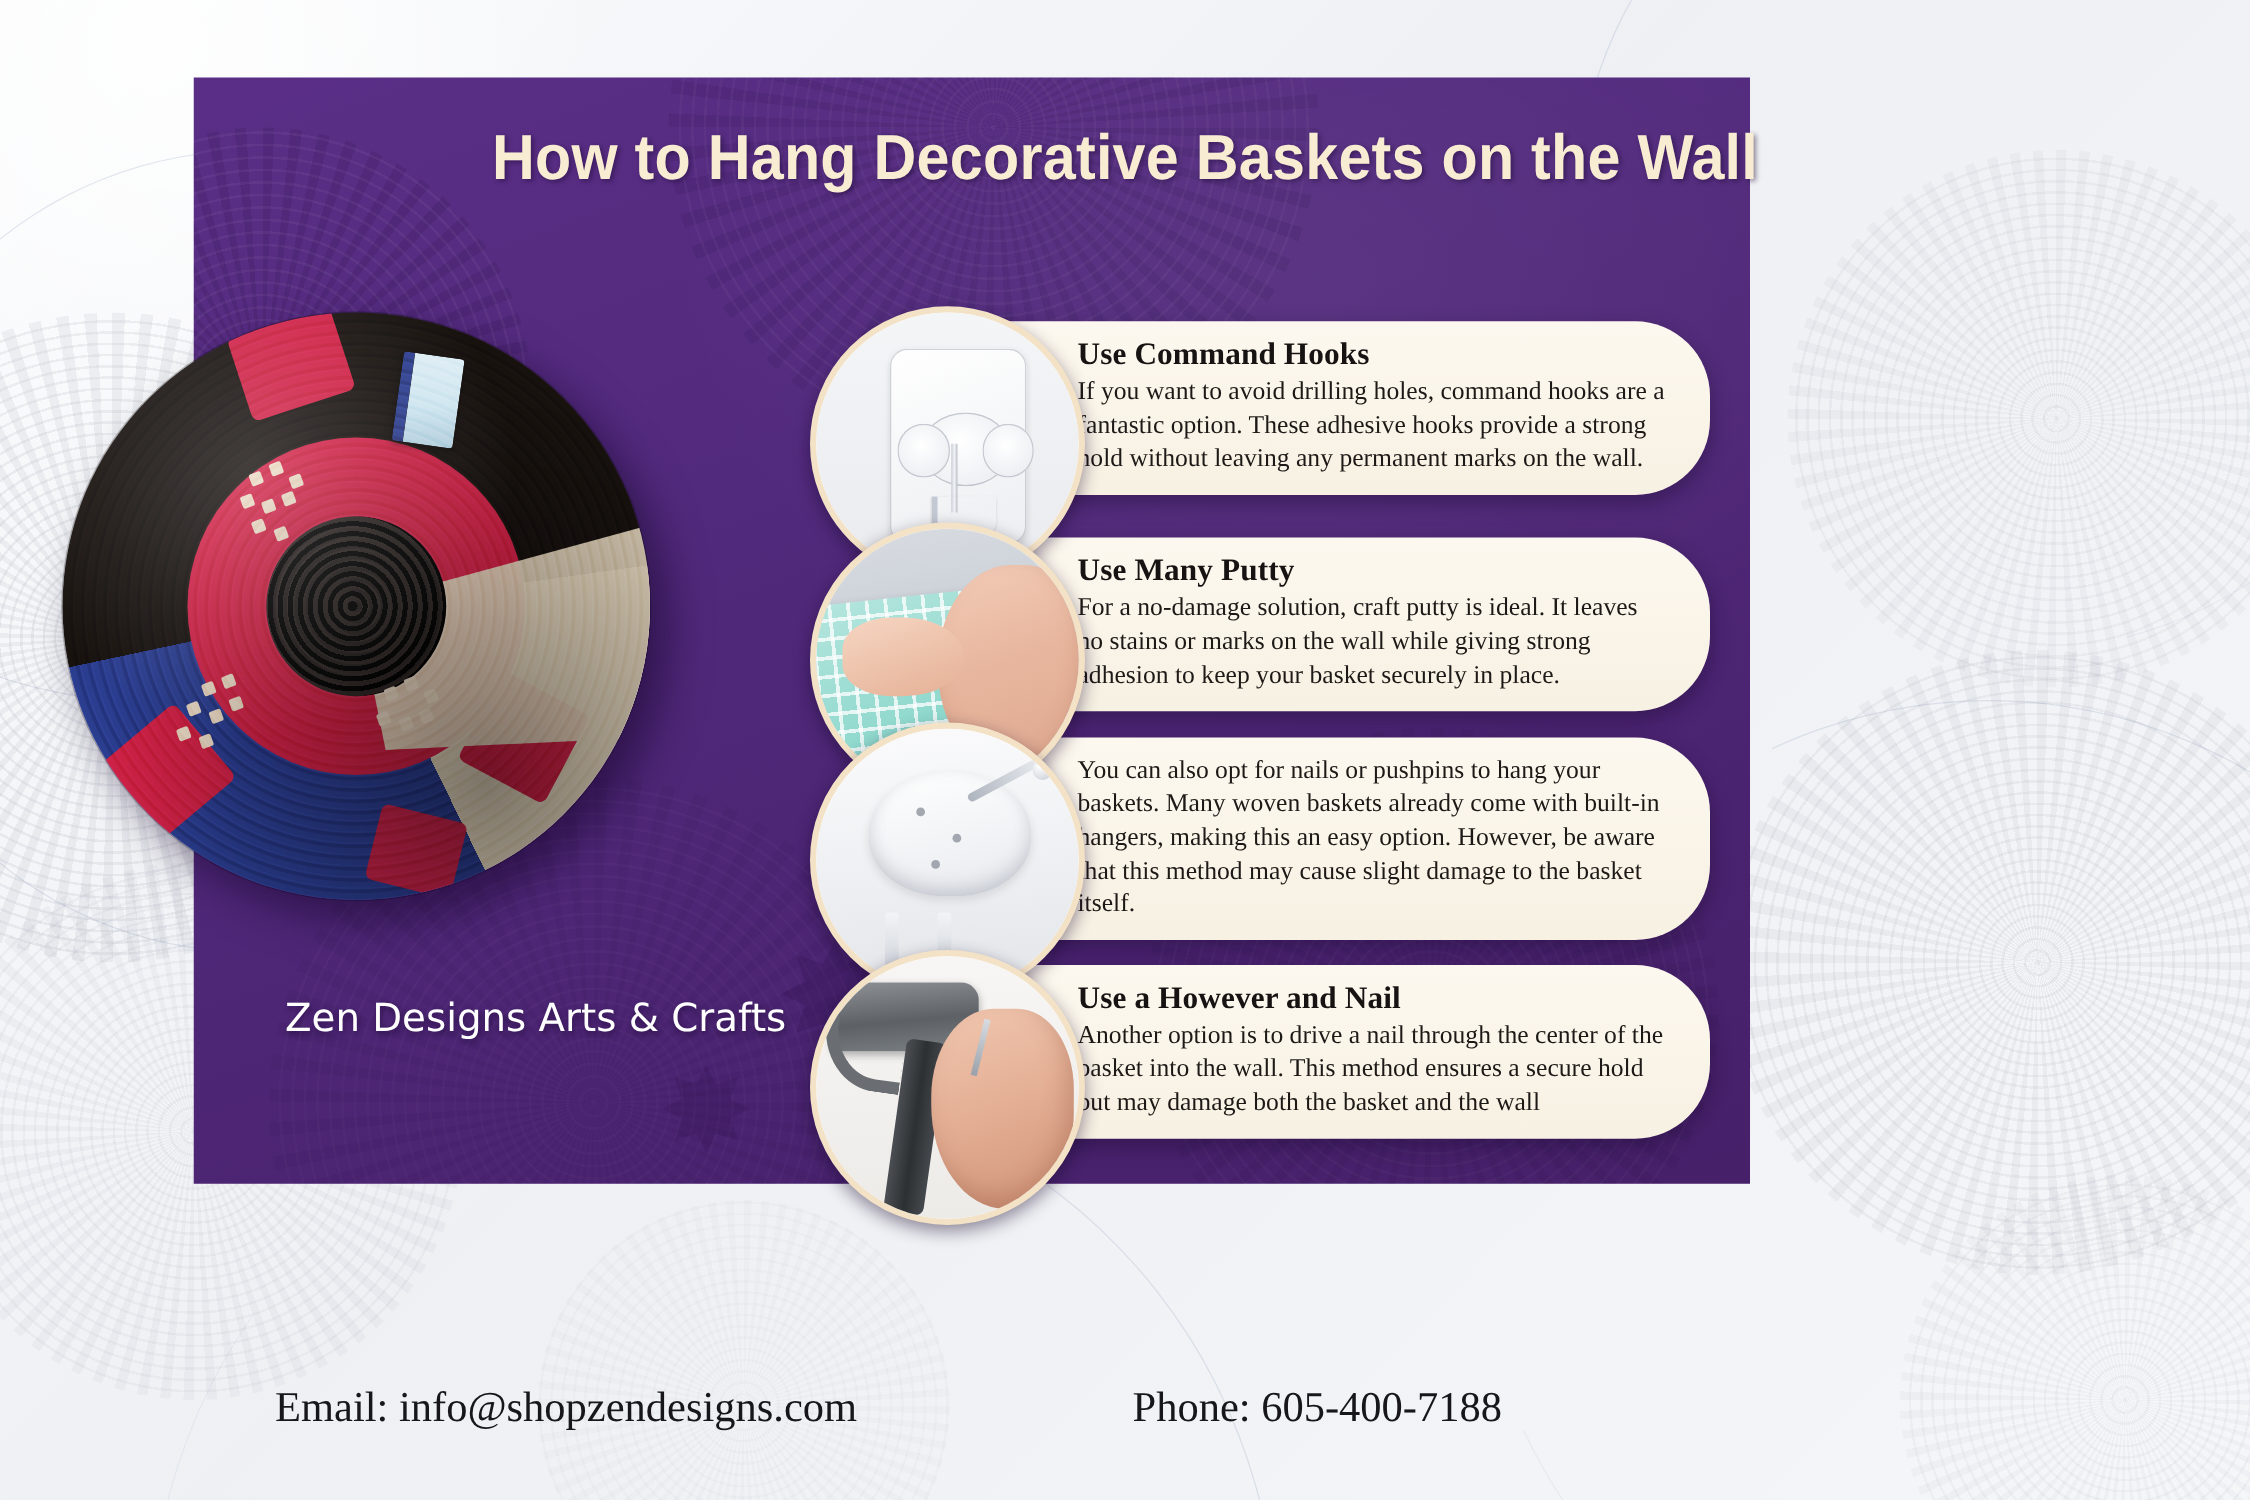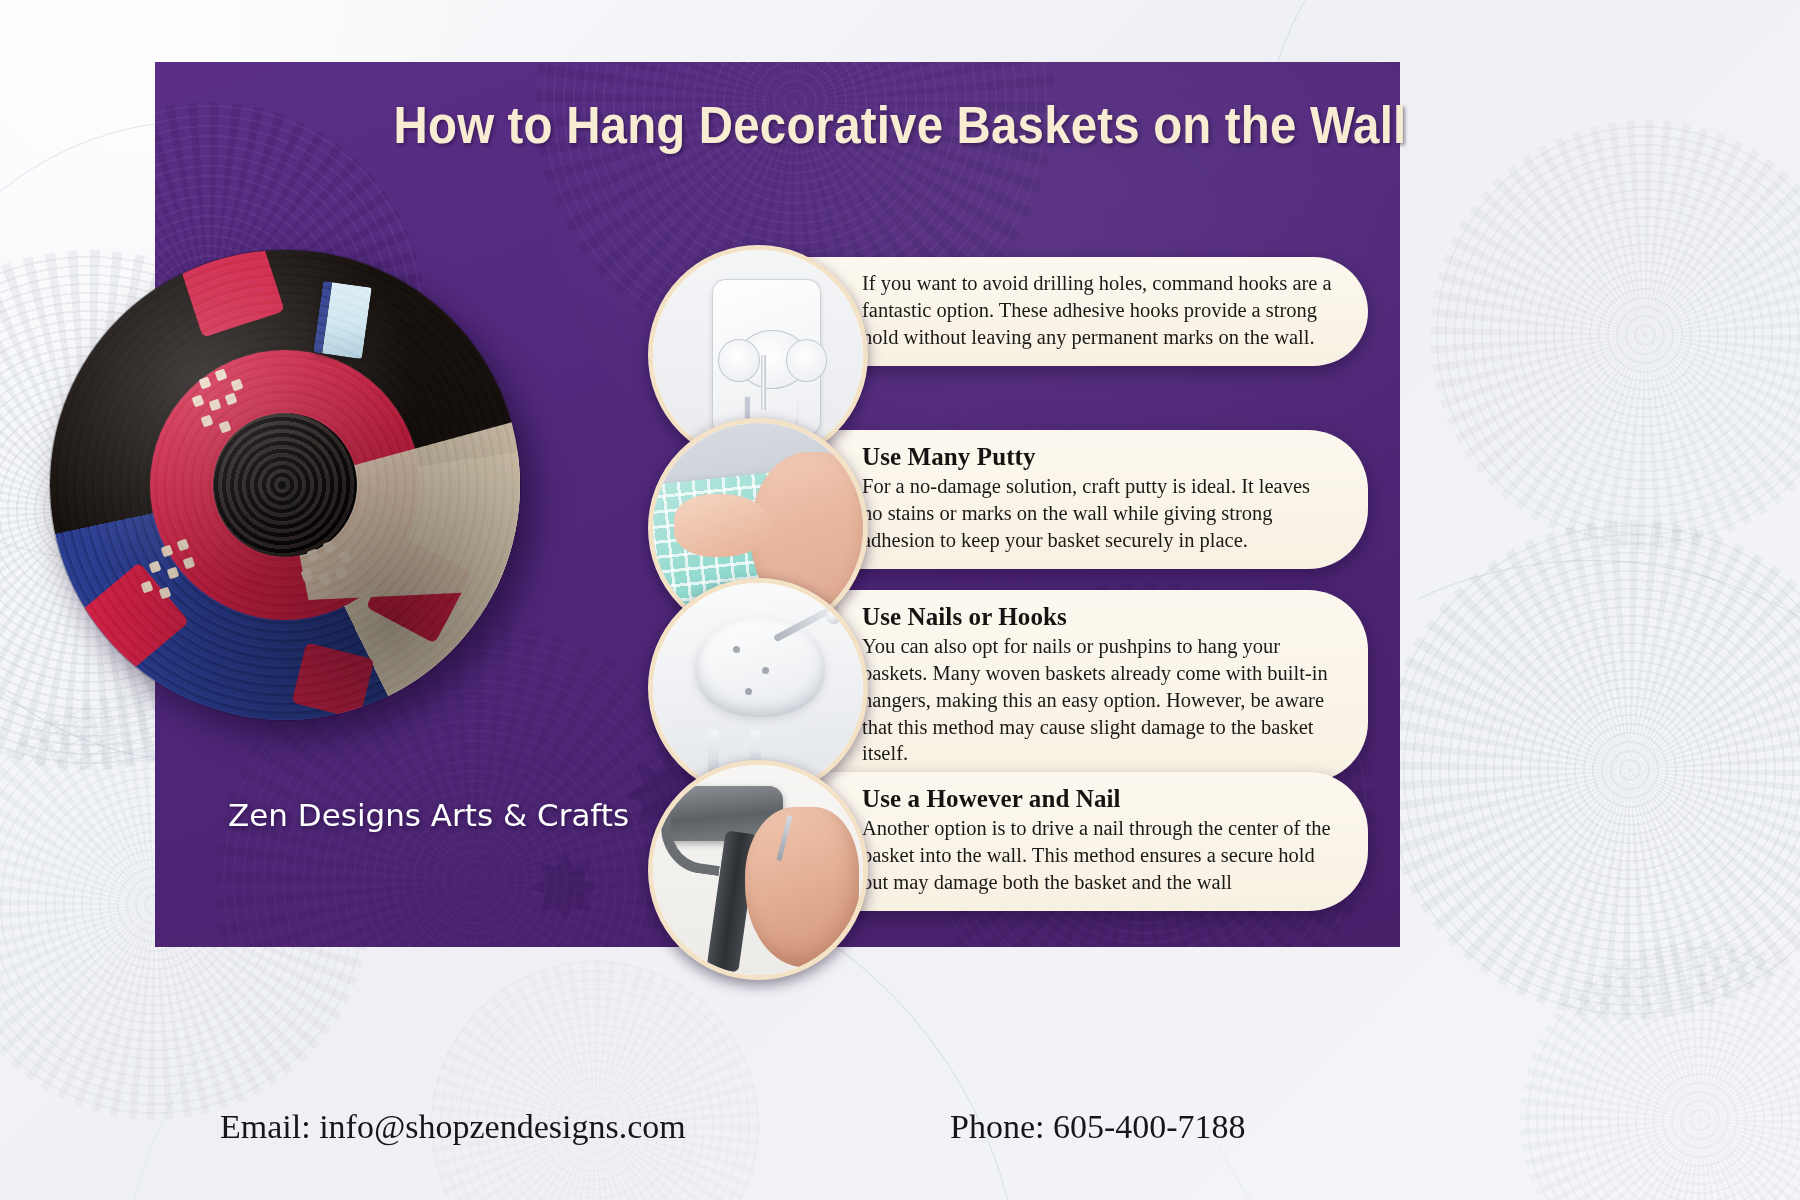--- a/index.html
+++ b/index.html
@@ -206,21 +206,21 @@
     box-shadow:inset -6px -10px 18px rgba(150,90,65,.35);}
   .t-hammer .nail{position:absolute;right:36%;top:24%;width:5px;height:22%;
     background:linear-gradient(180deg,#d8dce1,#9ba1aa);transform:rotate(14deg);}
 
   
   .footer-text{
     position:absolute;top:1108px;
     font-family:"Liberation Serif", serif;font-size:34px;color:#17161a;
   }
   #footer-email{left:220px;}
-  #footer-phone{left:950px;}
+  #footer-phone{left:906px;}
 </style>
 </head>
 <body>
 
 <div id="page-bg">
   <div class="softblob" style="left:-120px;top:-160px;width:620px;height:560px;"></div>
   <div class="wovencircle" style="left:-170px;top:250px;width:520px;height:520px;"></div>
   <div class="wovencircle" style="left:-60px;top:690px;width:430px;height:430px;opacity:.55;"></div>
   <div class="wovencircle" style="left:1430px;top:120px;width:430px;height:430px;opacity:.6;"></div>
   <div class="wovencircle" style="left:1380px;top:520px;width:500px;height:500px;opacity:.75;"></div>
@@ -298,20 +298,21 @@
     <div class="shade"></div>
   </div>
 </div>
 
 <div id="brand">
   <div class="l1">Zen Designs Arts &amp; Crafts</div>
 </div>
 
 <div class="step" style="top:245px;">
   <div class="card">
+    <h3>Use Command Hooks</h3>
     <p>If you want to avoid drilling holes, command hooks are a fantastic option. These adhesive hooks provide a strong hold without leaving any permanent marks on the wall.</p>
   </div>
   <div class="thumb">
     <div class="inner t-hook">
       <div class="plate"></div>
         <div class="flower"></div>
         <div class="stem"></div>
         <div class="curve"></div>
     </div>
   </div>
@@ -326,21 +327,20 @@
     <div class="inner t-putty">
       <div class="sheet"></div>
         <div class="hand"></div>
         <div class="finger"></div>
     </div>
   </div>
 </div>
 
 <div class="step" style="top:578px;">
   <div class="card">
-    <h3>Use Nails or Hooks</h3>
     <p>You can also opt for nails or pushpins to hang your baskets. Many woven baskets already come with built-in hangers, making this an easy option. However, be aware that this method may cause slight damage to the basket itself.</p>
   </div>
   <div class="thumb">
     <div class="inner t-nail">
       <div class="hookbody"></div>
       <div class="pin"></div>
         <div class="pinhead"></div>
       <div class="leg" style="left:26%;"></div>
       <div class="leg" style="left:46%;"></div>
       <div class="dot" style="left:38%;top:30%;"></div>

